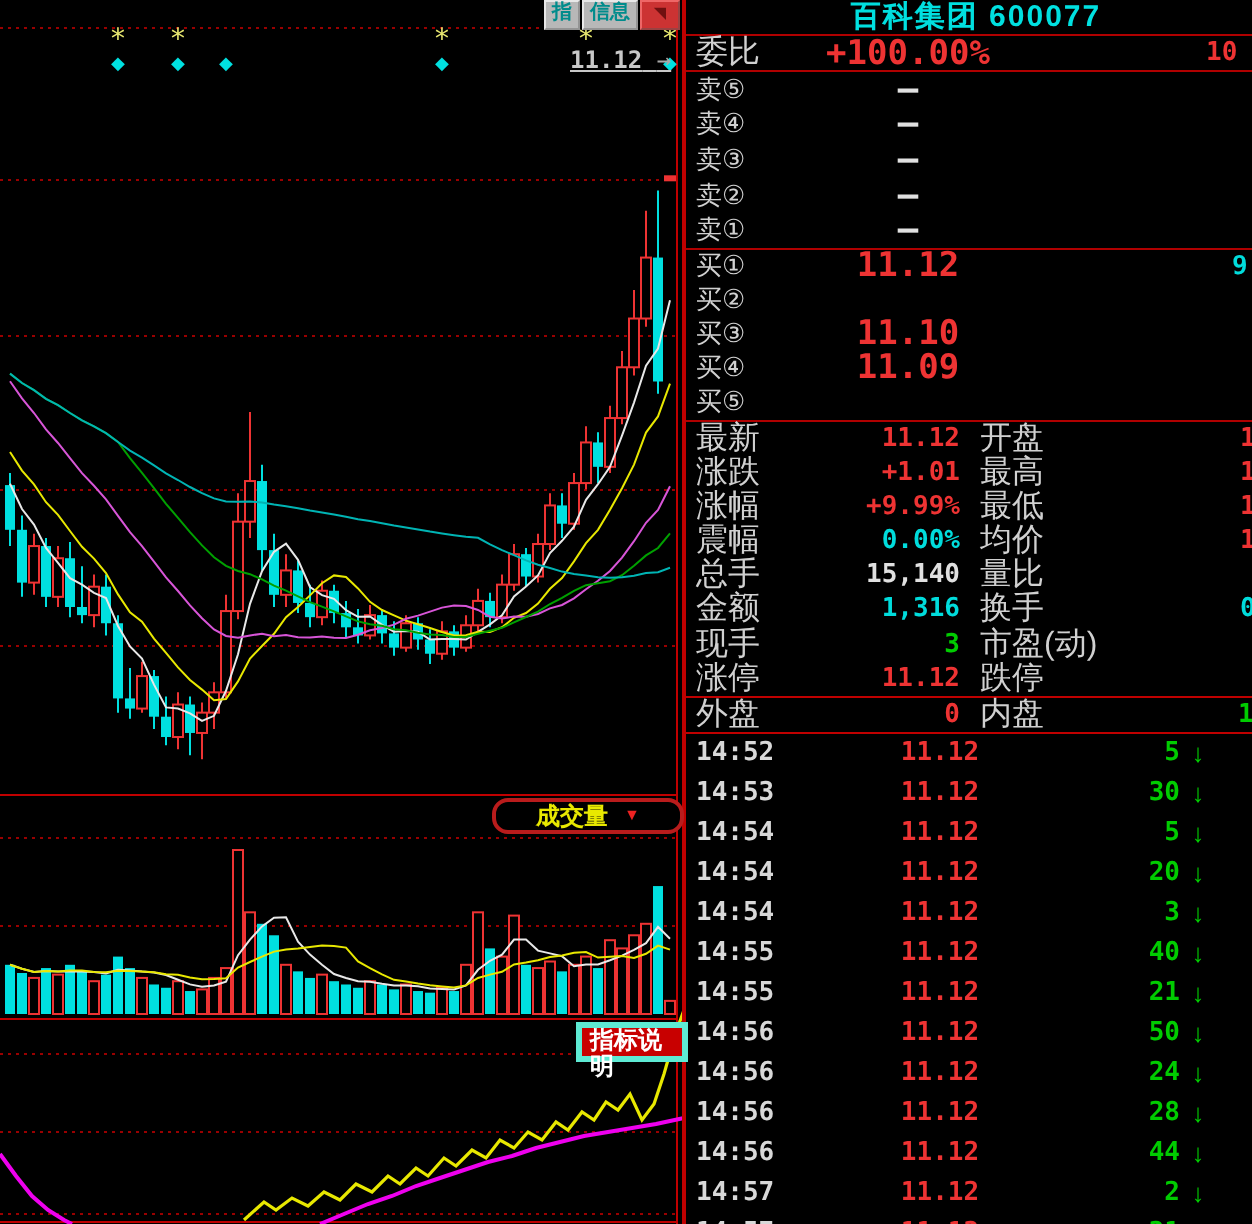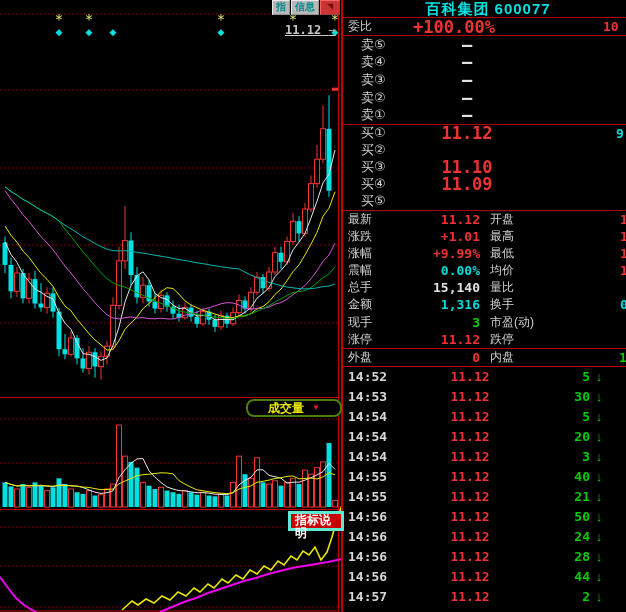--- a/index.html
+++ b/index.html
@@ -10,44 +10,44 @@
   #chart-svg{position:absolute;left:0;top:0;}
   #mini-toolbar{position:absolute;top:0;right:4px;height:13px;display:flex;gap:1px;z-index:5;}
   .mini-btn{height:13px;padding:0 3px;background:#b8b8b8;border:1px outset #e8e8e8;
             color:#008c8c;font-size:10px;line-height:11px;font-weight:bold;cursor:default;}
   .mini-btn.flag{background:#cc3333;border:1px outset #ee6666;color:#701010;width:12px;
                  text-align:center;font-size:8px;line-height:11px;}
   #price-tag{position:absolute;left:285px;top:23px;color:#c8c8c8;font-size:12px;
              font-family:"DejaVu Sans Mono",monospace;z-index:4;text-decoration:underline;}
   #price-tag .arrow{color:#a8a8a8;}
   #vol-pill{position:absolute;left:246px;top:399px;width:92px;height:14px;z-index:4;
-            border:2px solid #4d7c0f;border-radius:8px;background:#000;display:flex;
+            border:2px solid #b91c1c;border-radius:8px;background:#000;display:flex;
             align-items:center;justify-content:center;gap:8px;}
   #vol-pill .vlabel{color:#e8e800;font-size:12px;font-weight:bold;line-height:12px;}
   #vol-pill .tri{color:#ee2222;font-size:8px;line-height:8px;}
   #ind-help{position:absolute;left:288px;top:511px;height:14px;padding:0 4px;z-index:4;
             background:#c80000;border:3px solid #5eead4;color:#fff;font-size:12px;
             font-weight:bold;line-height:13px;}
   
   #quote-panel{position:absolute;left:341px;top:0;width:292px;height:622px;
                border-left:2px solid #c00000;box-sizing:border-box;background:#000;}
   .num{font-family:"DejaVu Sans Mono",monospace;font-weight:bold;}
   .c-red{color:#ee3333;} .c-cyan{color:#00dcdc;} .c-green{color:#00cc00;} .c-white{color:#e0e0e0;}
-  .lbl{color:#d0d0d0;font-size:12px;}
+  .lbl{color:#d0d0d0;font-size:16px;}
   #p-title{height:17px;line-height:17px;text-align:center;color:#00e0e0;font-size:15px;
            font-weight:bold;border-bottom:1px solid #b00000;letter-spacing:1px;}
   #weibi-row{height:17px;display:flex;align-items:center;border-bottom:1px solid #b00000;position:relative;}
   #weibi-row .lbl{padding-left:5px;width:46px;}
   .mid-col{width:120px;text-align:center;font-size:17px;}
   .clip-val{position:absolute;font-size:13px;white-space:nowrap;}
   #sell-levels{border-bottom:1px solid #b00000;}
   .lvl-row{height:17.6px;display:flex;align-items:center;position:relative;}
   #buy-levels{border-bottom:1px solid #b00000;}
   #buy-levels .lvl-row{height:17px;}
-  .lvl-row .lbl{padding-left:18px;width:46px;font-size:13px;}
+  .lvl-row .lbl{padding-left:5px;width:46px;font-size:13px;}
   #info-grid .info-row{height:17.1px;display:flex;align-items:center;position:relative;}
   .info-l1{padding-left:5px;width:44px;}
   .info-v1{width:88px;text-align:right;font-size:13px;}
   .info-l2{margin-left:10px;width:74px;}
   #waipan-row{height:17px;display:flex;align-items:center;position:relative;
               border-top:1px solid #c00000;border-bottom:1px solid #c00000;}
   #tick-list .tick-row{height:20px;display:flex;align-items:center;}
   .t-time{padding-left:5px;width:64px;color:#d8d8d8;font-size:13px;}
   .t-price{width:116px;text-align:center;font-size:13px;}
   .t-vol{width:62px;text-align:right;font-size:13px;}

